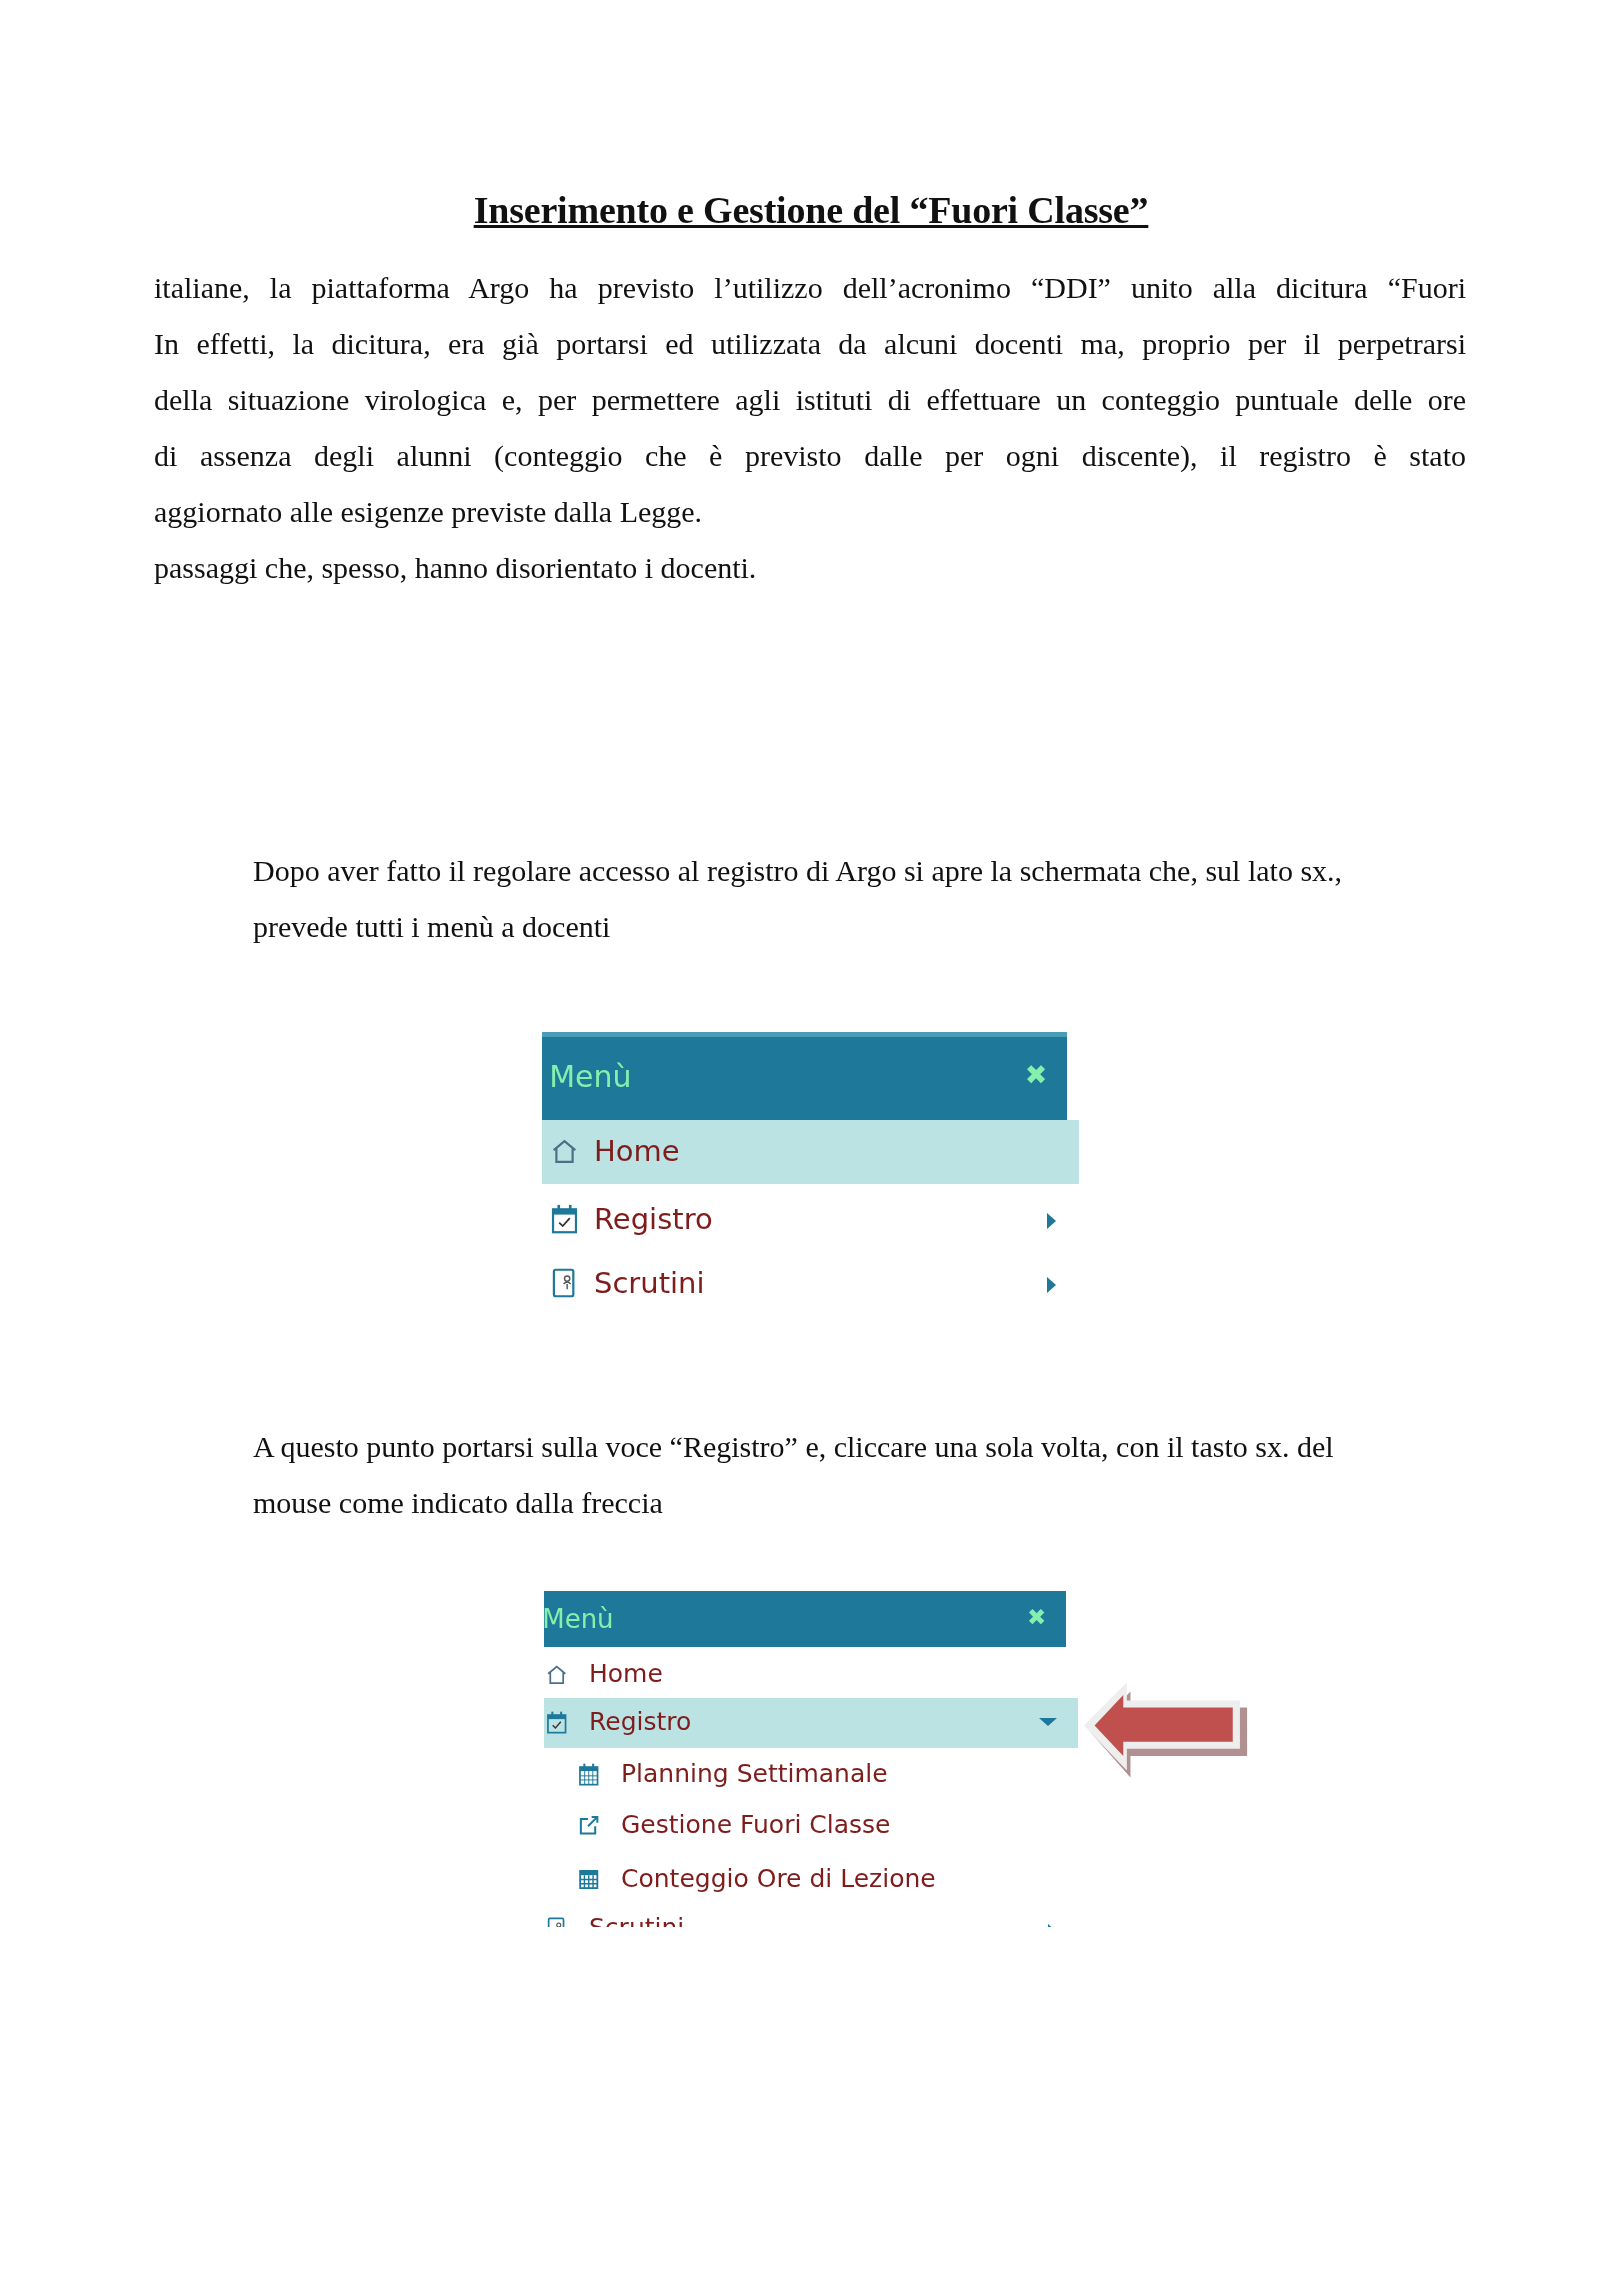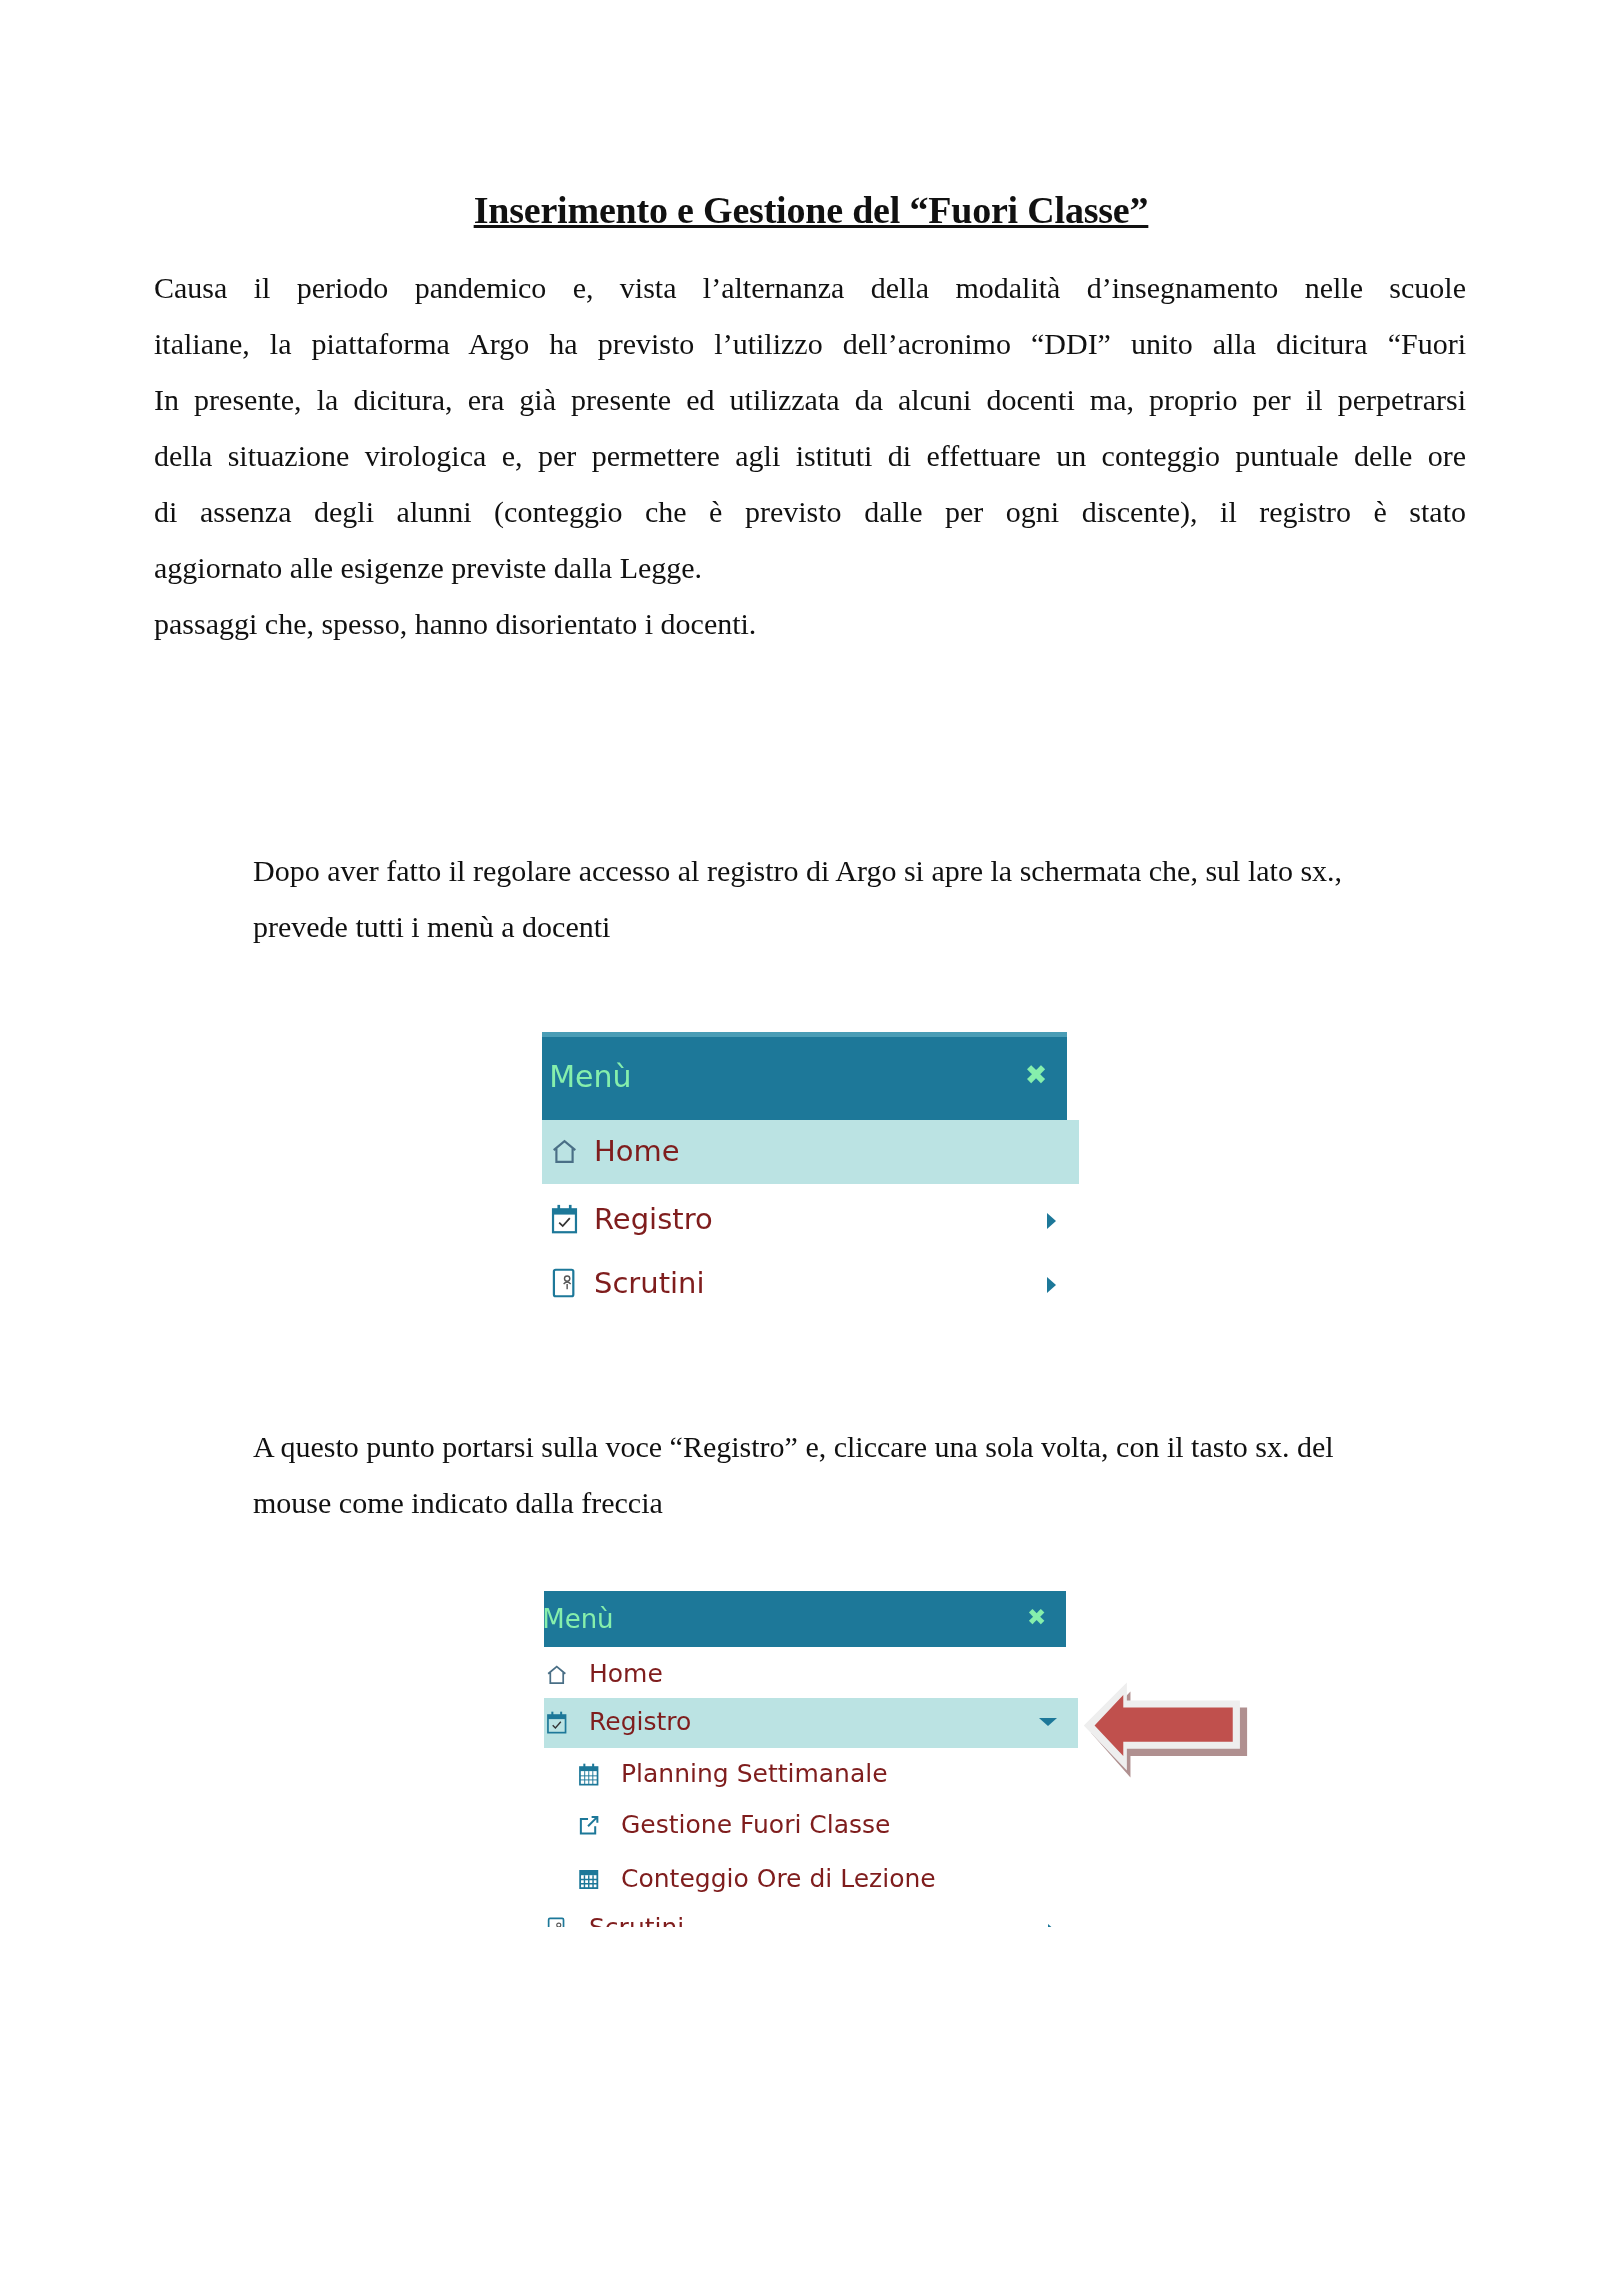--- a/index.html
+++ b/index.html
@@ -51,23 +51,22 @@
     #menu2 .row .caret { top: 19.7px; right: 21.5px; }
 
     .arrow { position: absolute; left: 1082px; top: 1677px; width: 166px; height: 106px; }
   </style>
 </head>
 <body>
 
 <div class="title">Inserimento e Gestione del “Fuori Classe”</div>
 
 <div class="para" style="top:260px;">
-  <span class="ln">Causa il periodo pandemico e, vista l’alternanza della modalità d’insegnamento nelle scuole</span>
   <span class="ln">italiane, la piattaforma Argo ha previsto l’utilizzo dell’acronimo “DDI” unito alla dicitura “Fuori</span>
-  <span class="ln">In presente, la dicitura, era già presente ed utilizzata da alcuni docenti ma, proprio per il perpetrarsi</span>
+  <span class="ln">In effetti, la dicitura, era già portarsi ed utilizzata da alcuni docenti ma, proprio per il perpetrarsi</span>
   <span class="ln">della situazione virologica e, per permettere agli istituti di effettuare un conteggio puntuale delle ore</span>
   <span class="ln">di assenza degli alunni (conteggio che è previsto dalle per ogni discente), il registro è stato</span>
   <span class="ln last">aggiornato alle esigenze previste dalla Legge.</span>
   <span class="ln last">passaggi che, spesso, hanno disorientato i docenti.</span>
 </div>
 
 <div class="indent" style="top:843px;">
   <span class="ln">Dopo aver fatto il regolare accesso al registro di Argo si apre la schermata che, sul lato sx.,</span>
   <span class="ln">prevede tutti i menù a docenti</span>
 </div>

